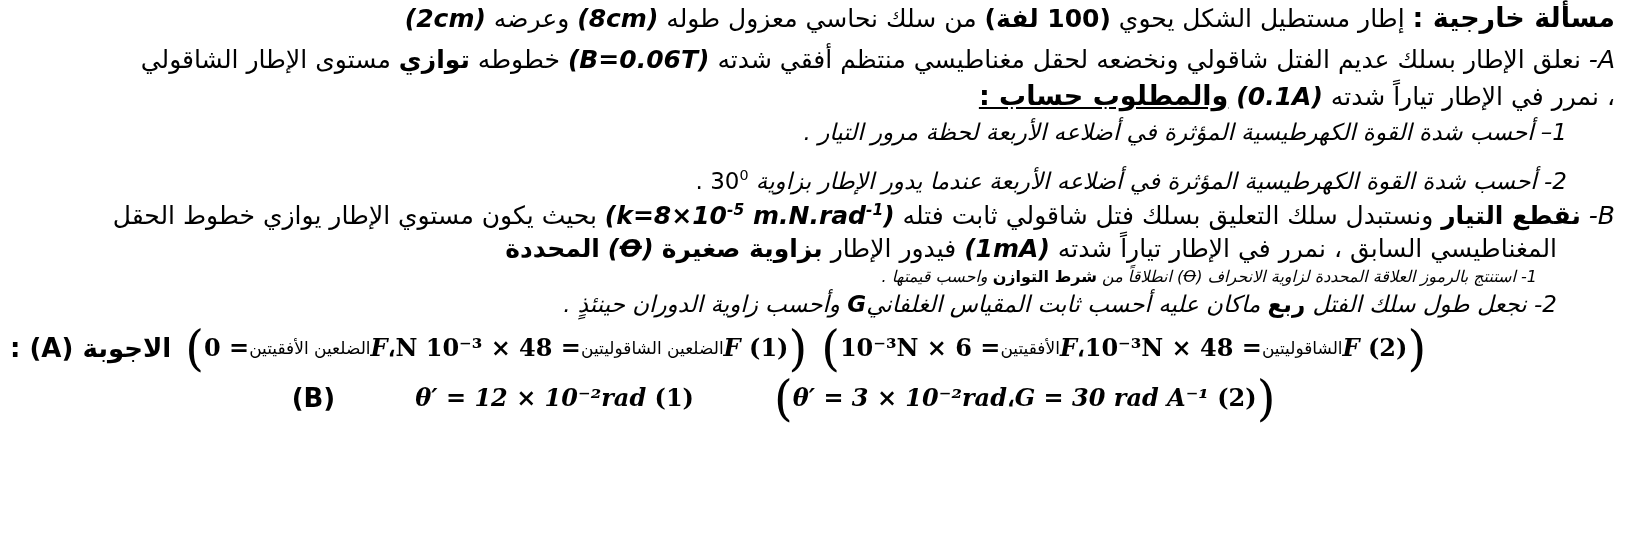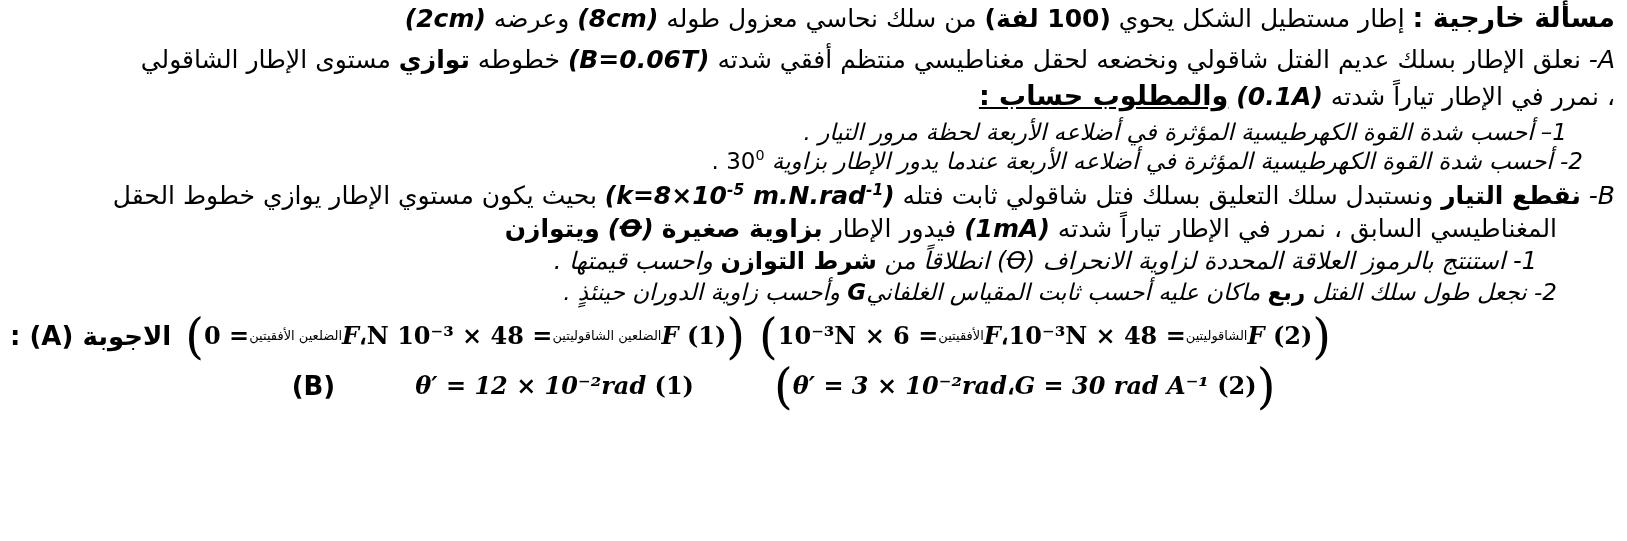--- a/index.html
+++ b/index.html
@@ -37,24 +37,24 @@
   .bi { font-weight: bold; font-style: italic; }
 
   
   #l-title { margin-top: 4px; }
   #l-title .lead { font-weight: bold; font-size: 27px; letter-spacing: 1px; }
 
   
   #l-a1 { margin-top: 16px; }
   #l-a2 { margin-top: 10px; }
   #l-q1 { margin-top: 12px; font-size: 23px; padding-right: 60px; margin-left: 37px;}
-  #l-q2 { margin-top: 4px; font-size: 23px; padding-right: 44px;}
+  #l-q2 { margin-top: 24px; font-size: 23px; padding-right: 60px;}
   #l-b1 { margin-top: 10px; }
   #l-b2 { margin-top: 8px; padding-right: 70px;}
-  #l-b3 { margin-top: 8px; font-size: 24px; padding-right: 90px;}
+  #l-b3 { margin-top: 8px; font-size: 16px; padding-right: 90px;}
   #l-b4 { margin-top: 8px; font-size: 23px; padding-right: 70px; padding-left: 48px;}
 
   .sup { font-size: 0.62em; vertical-align: super; }
 
   
   .answers {
     margin-top: 14px;
     direction: rtl;
   }
   .ans-row {
@@ -83,21 +83,21 @@
   .paren .big {
     font-size: 2.0em;
     font-weight: 400;
     line-height: 0.75;
     font-family: "DejaVu Serif", serif;
   }
   .math { font-style: italic; }
   .mathup { font-style: normal; }
   .tiny-ar {
     font-family: "DejaVu Sans", "Liberation Sans", sans-serif;
-    font-size: 13px;
+    font-size: 17px;
     font-weight: normal;
     font-style: normal;
     vertical-align: sub;
   }
 </style>
 </head>
 <body>
 
 <div class="page">
 
@@ -143,21 +143,21 @@
     <span class="bi"><span>(k=8×10</span><span class="sup">-5</span><span> m.N.rad</span><span class="sup">-1</span><span>)</span></span>
     <span>بحيث يكون مستوي الإطار يوازي خطوط الحقل</span>
   </div>
 
   <div class="line body-text" id="l-b2">
     <span>المغناطيسي السابق ، نمرر في الإطار تياراً شدته</span>
     <span class="bi">(1mA)</span>
     <span>فيدور الإطار</span>
     <span class="b">بزاوية صغيرة</span>
     <span class="bi">(Ꝋ)</span>
-    <span class="b">ويتوازن</span>
+    <span class="b">المحددة</span>
   </div>
 
   <div class="line body-text" id="l-b3">
     <span class="i">1- استنتج بالرموز العلاقة المحددة لزاوية الانحراف (</span><span class="i">Ꝋ</span><span class="i">)  انطلاقاً من</span>
     <span class="b">شرط التوازن</span>
     <span class="i">واحسب قيمتها .</span>
   </div>
 
   <div class="line body-text" id="l-b4">
     <span class="i">2-  نجعل طول سلك الفتل</span>

